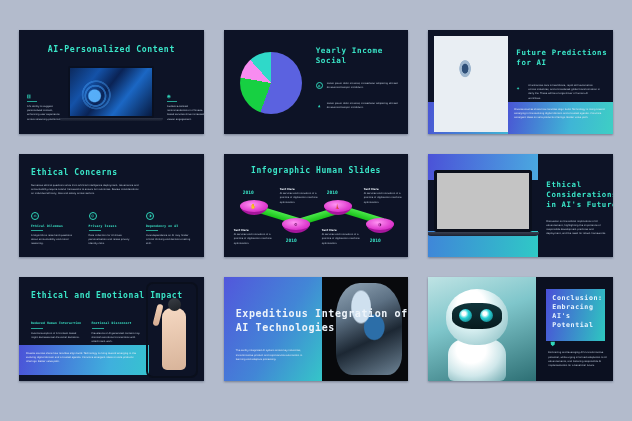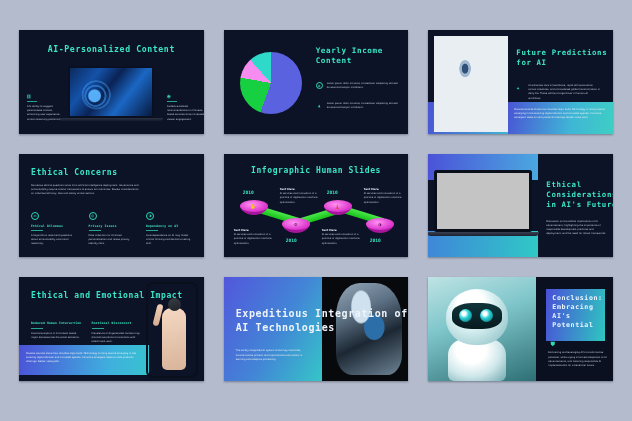--- a/index.html
+++ b/index.html
@@ -184,21 +184,21 @@
     </div>
     <div class="s1-col r">
       <div style="color:#2fd7bb;font-size:6px">◉</div>
       <div class="rule" style="width:10px;margin:2px 0 3px"></div>
       <div class="body-txt">Audience-tailored recommendations in Chinese-based services drive increased viewer engagement.</div>
     </div>
   </div>
 
   <div class="slide">
     <div class="s2-pie"></div>
-    <div class="ttl s2-t">Yearly Income Content</div>
+    <div class="ttl s2-t">Yearly Income Social</div>
     <div class="s2-row a">
       <div class="s2-ic">◍</div>
       <div class="body-txt">Lorem ipsum dolor sit amet, consectetur adipiscing elit sed do eiusmod tempor incididunt.</div>
     </div>
     <div class="s2-row b">
       <div class="s2-ic" style="border:none">▲</div>
       <div class="body-txt">Lorem ipsum dolor sit amet, consectetur adipiscing elit sed do eiusmod tempor incididunt.</div>
     </div>
   </div>
 

